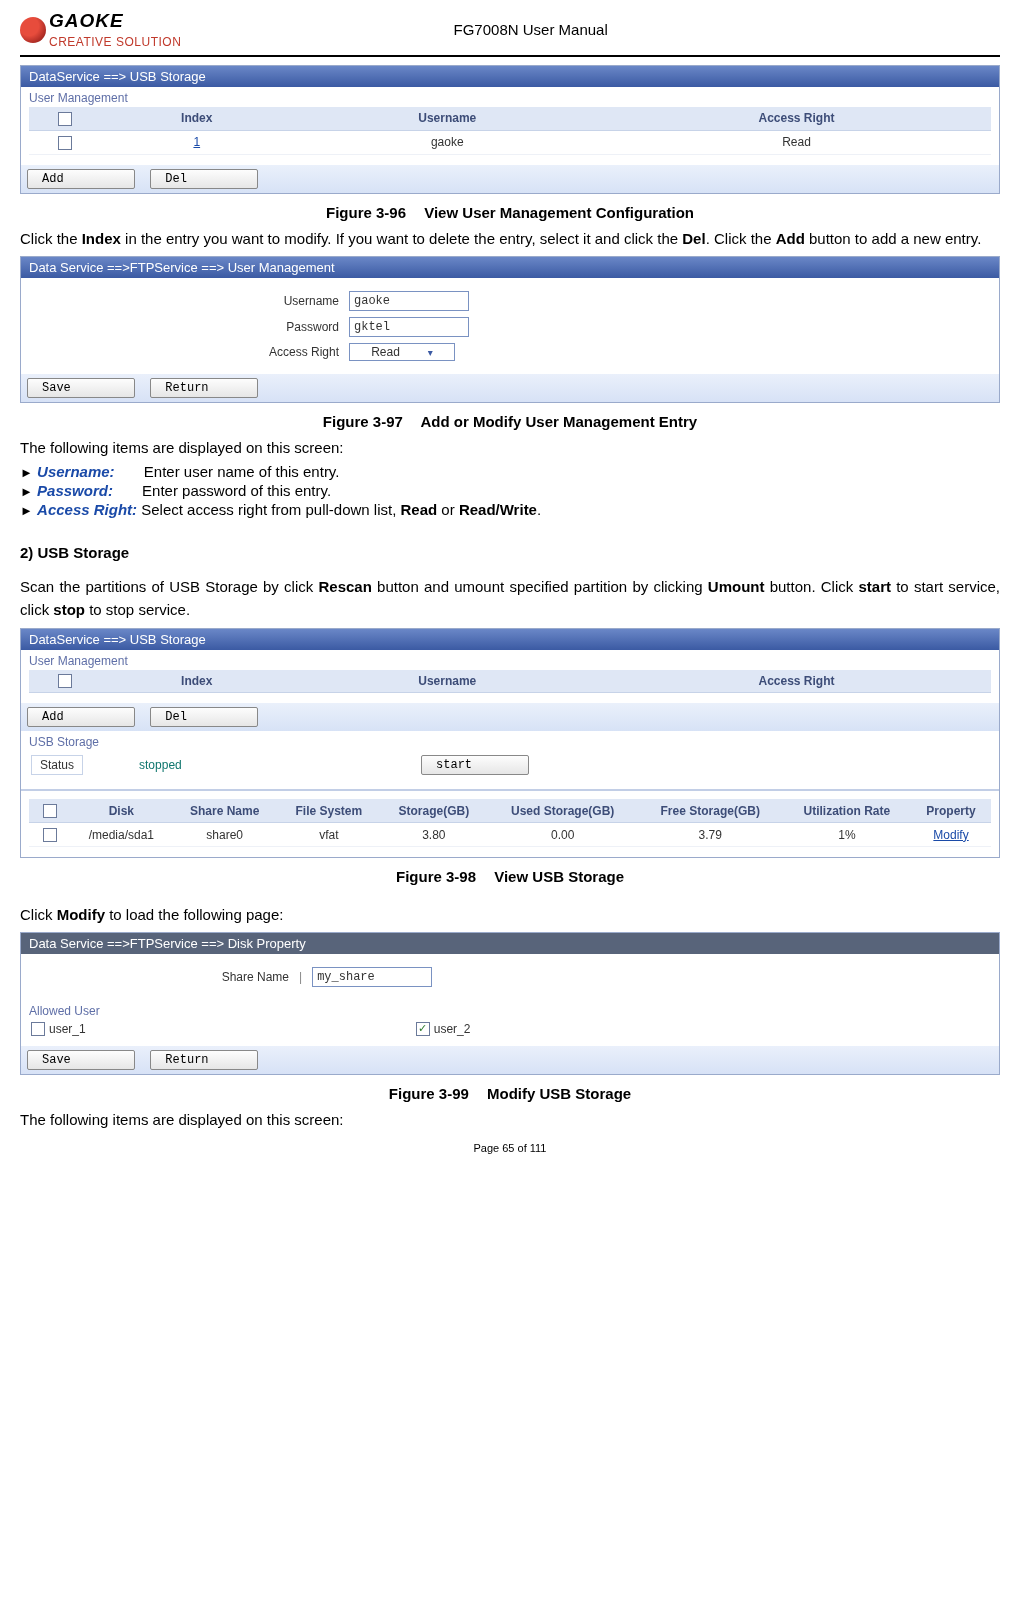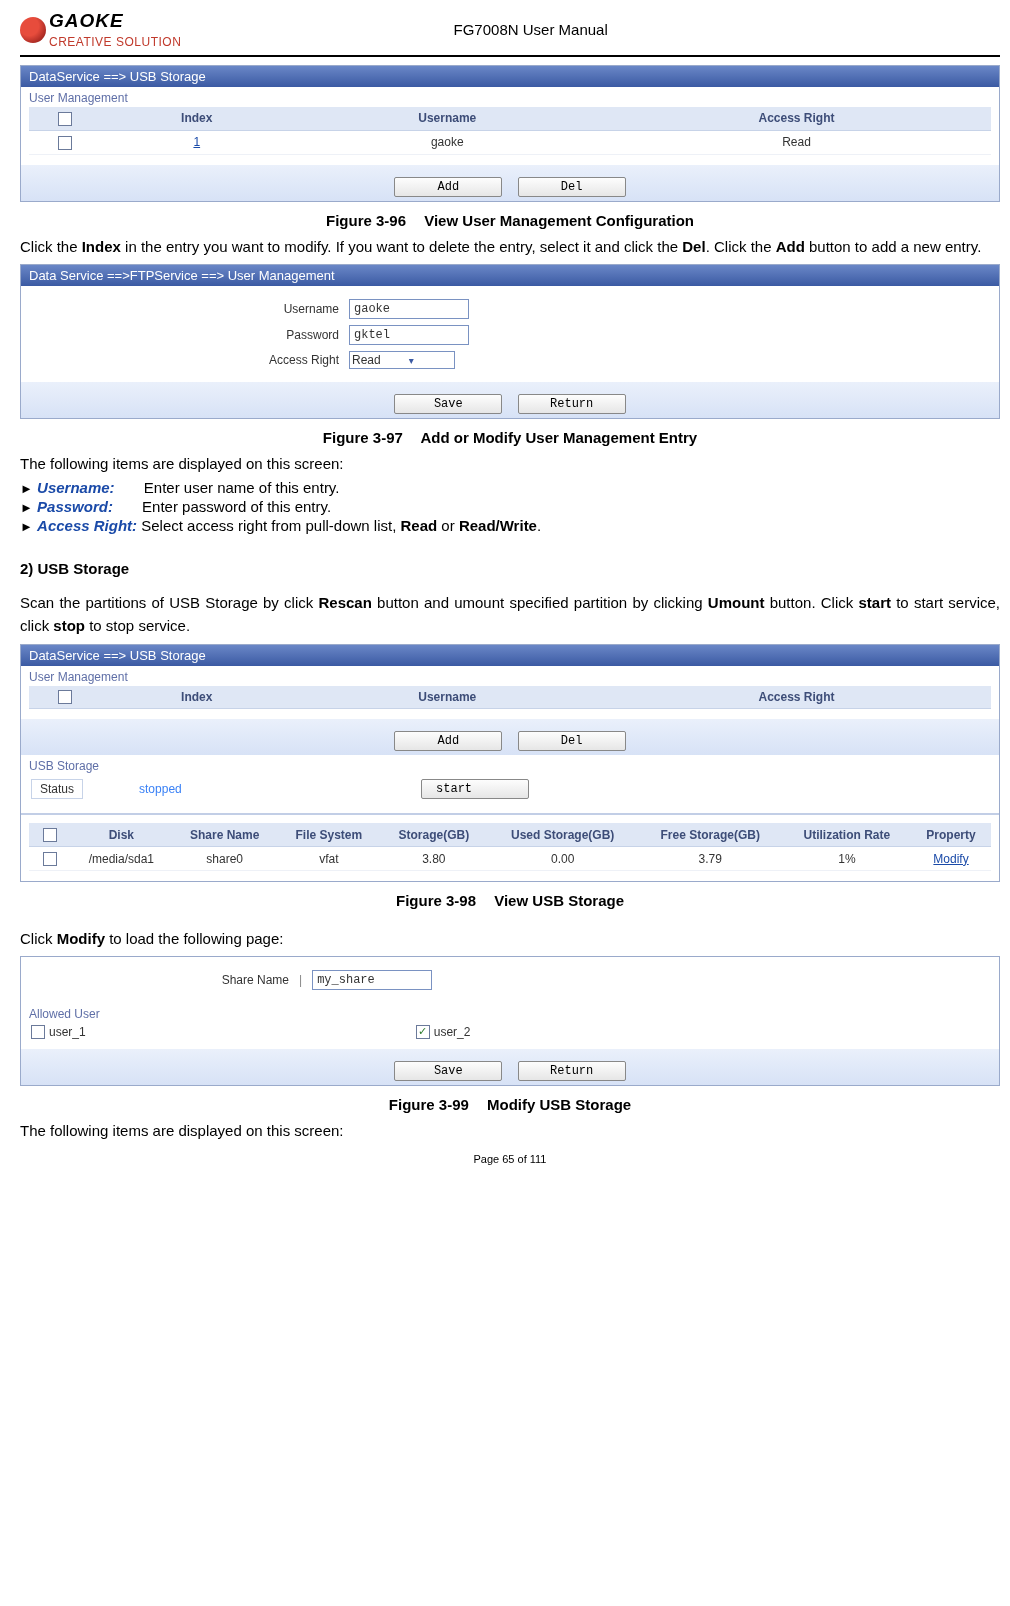--- a/index.html
+++ b/index.html
@@ -33,32 +33,32 @@
   .shot .titlebar { background: linear-gradient(#6a87c7,#3b5aa3); color: #fff; padding: 3px 8px; font-family: Tahoma, Arial, sans-serif; font-size: 13px;}
   .shot .titlebar.dark { background: #58647a; }
   .shot .fieldset-label { color: #5f6fa7; padding: 4px 8px 0; font-size: 12px;}
   .shot .inner-pad { padding: 2px 8px 10px;}
   .tbl { width: 100%; border-collapse: collapse; }
   .tbl th { background: #dfe7f5; color: #3d4d78; font-weight: bold; padding: 4px 6px; font-size: 12px; border-bottom: 1px solid #c7d3e8;}
   .tbl td { padding: 4px 6px; text-align: center; font-size: 12px; border-bottom: 1px solid #eef1f7;}
   .tbl .link { color: #1a4aa8; text-decoration: underline; cursor: pointer;}
   .faux-cb { display: inline-block; width: 12px; height: 12px; border: 1px solid #6b7a9a; background: #fff; vertical-align: middle;}
   .faux-cb.checked::after { content: "✓"; display:block; font-size:11px; line-height:11px; color:#2a7a2a; text-align:center;}
-  .btnrow { text-align: center; padding: 12px 0 4px; background: linear-gradient(#eaf0fb,#d7e2f6); }
+  .btnrow { text-align: left; padding: 4px 0 4px; background: linear-gradient(#eaf0fb,#d7e2f6); }
   .wbtn { display: inline-block; min-width: 78px; padding: 2px 14px; margin: 0 6px; border: 1px solid #888; background: linear-gradient(#fdfdfd,#e6e6e6); font-family: "Courier New", monospace; font-size: 12px; border-radius: 2px; cursor: pointer; color:#000;}
   .formrow { display: flex; align-items: center; gap: 10px; padding: 3px 0;}
   .formrow .lbl { width: 310px; text-align: right; font-family: Tahoma, Arial, sans-serif; font-size: 12px; color:#333;}
   .formrow .inp { border: 1px solid #7a92c2; padding: 2px 4px; font-family: "Courier New", monospace; font-size: 12px; min-width: 110px; background:#fff;}
-  .formrow .sel { border: 1px solid #7a92c2; padding: 1px 2px; font-family: Tahoma, Arial, sans-serif; font-size: 12px; min-width: 100px;}
+  .formrow .sel { border: 1px solid #7a92c2; padding: 1px 2px; font-family: Tahoma, Arial, sans-serif; font-size: 12px; min-width: 100px; text-align: center;}
   .formrow .sel .caret { color: #3b5aa3; font-size:10px; padding-left:28px;}
   .allowed-row { display: flex; gap: 330px; padding: 4px 10px 10px;}
   .allowed-row .opt { display: inline-flex; align-items: flex-end; gap: 4px; color: #333;}
   .status-row { display:flex; align-items:center; gap: 56px; padding: 6px 10px 14px;}
   .status-label { border:1px solid #c7d3e8; padding:2px 8px; font-size:12px;}
-  .status-val { font-family: Tahoma, Arial, sans-serif; font-size:12px; color:#3b82f6; min-width:220px;}
+  .status-val { font-family: Tahoma, Arial, sans-serif; font-size:12px; color:#0f766e; min-width:220px;}
   .sep { height: 2px; background: #c2cee6; margin: 0 0 6px;}
 </style>
 </head>
 <body>
 
 <div class="header-row">
   <div class="logo">
     <span class="logo-circle"></span>
     <span>
       <span class="logo-text">GAOKE</span><br>
@@ -218,20 +218,21 @@
 <div class="fig-caption">
   <span class="figno">Figure 3-98</span>
   <span>View USB Storage</span>
 </div>
 
 <div class="body-text" style="margin-top:18px">
   <span>Click </span><span class="bold">Modify</span><span> to load the following page:</span>
 </div>
 
 <div class="shot">
+  <div class="titlebar dark">Data Service ==&gt;FTPService ==&gt; Disk Property</div>
   <div class="inner-pad" style="padding-top:10px">
     <div class="formrow">
       <span class="lbl" style="width:260px">Share Name</span>
       <span style="color:#888">|</span>
       <span class="inp">my_share</span>
     </div>
   </div>
   <div class="fieldset-label">Allowed User</div>
   <div class="allowed-row">
     <span class="opt">

